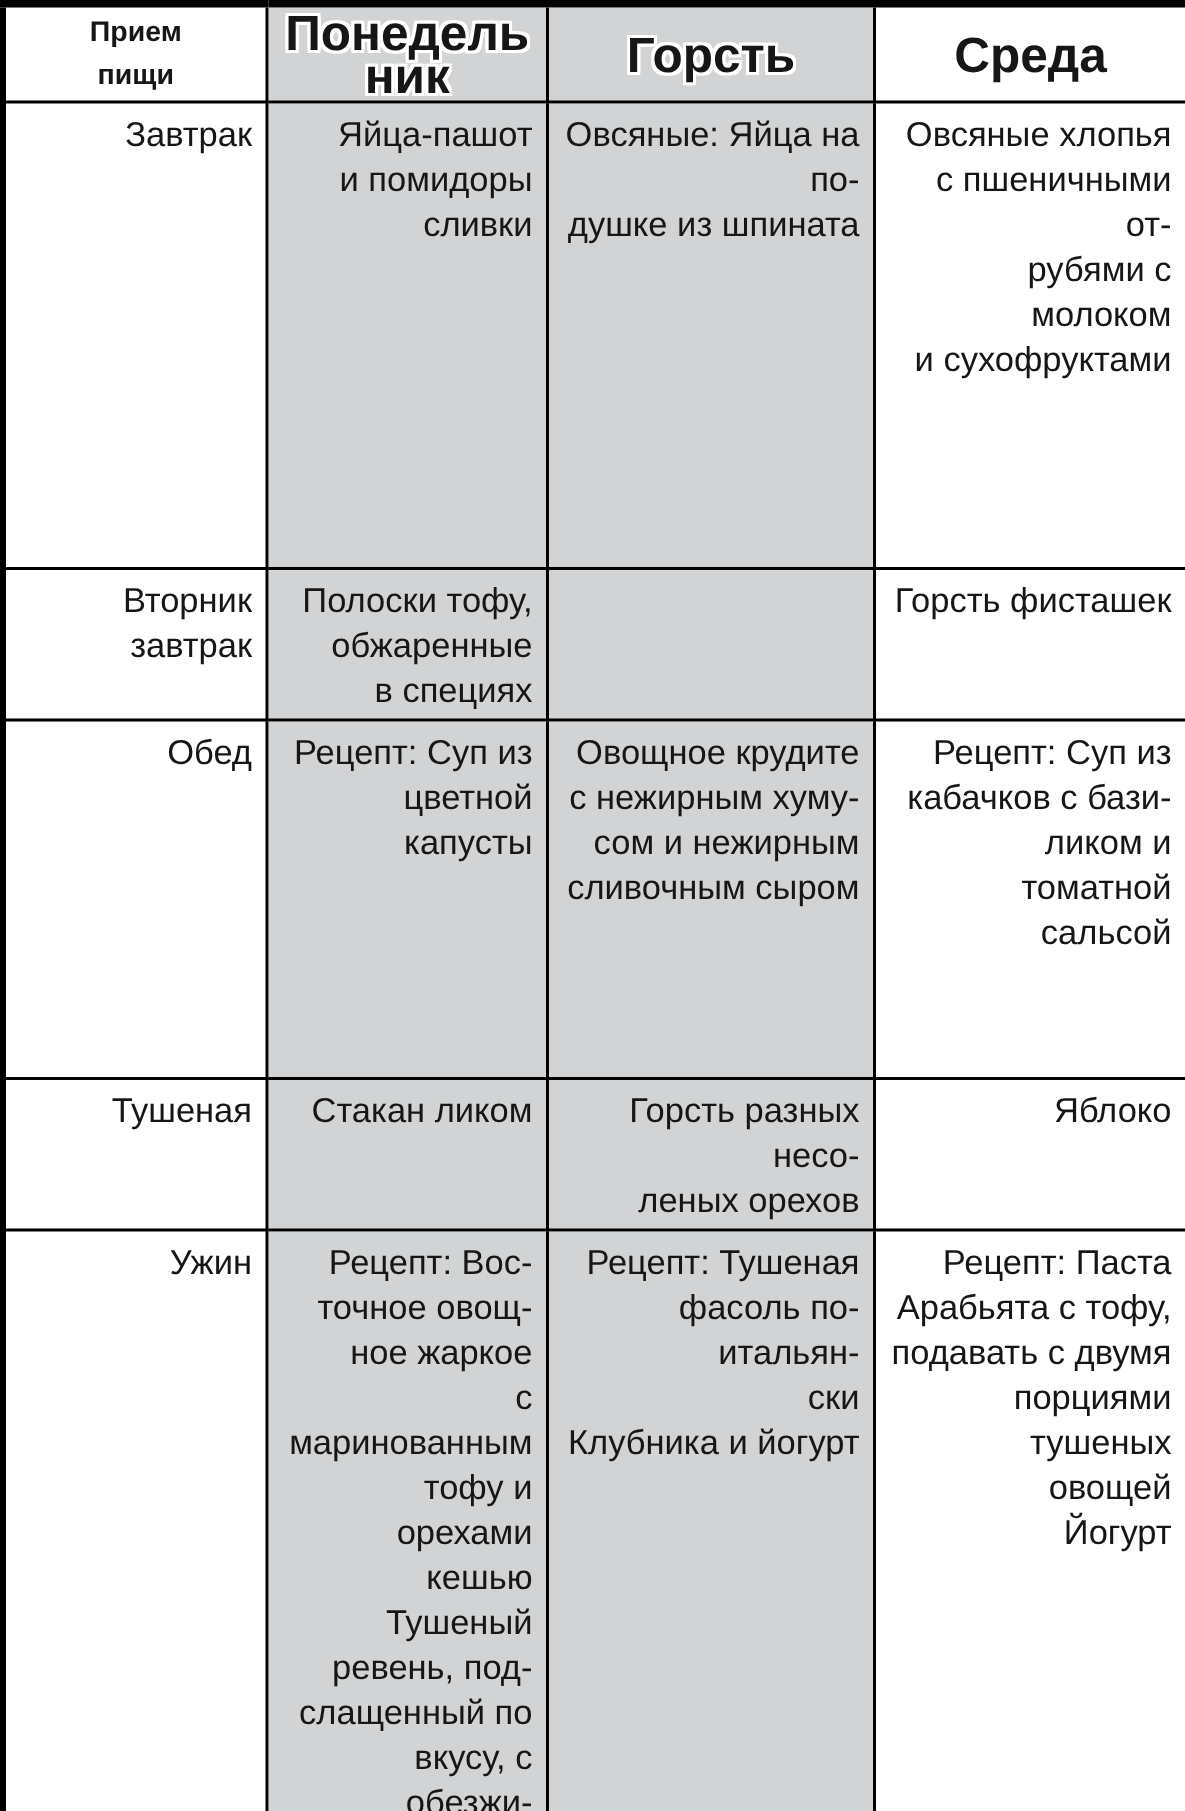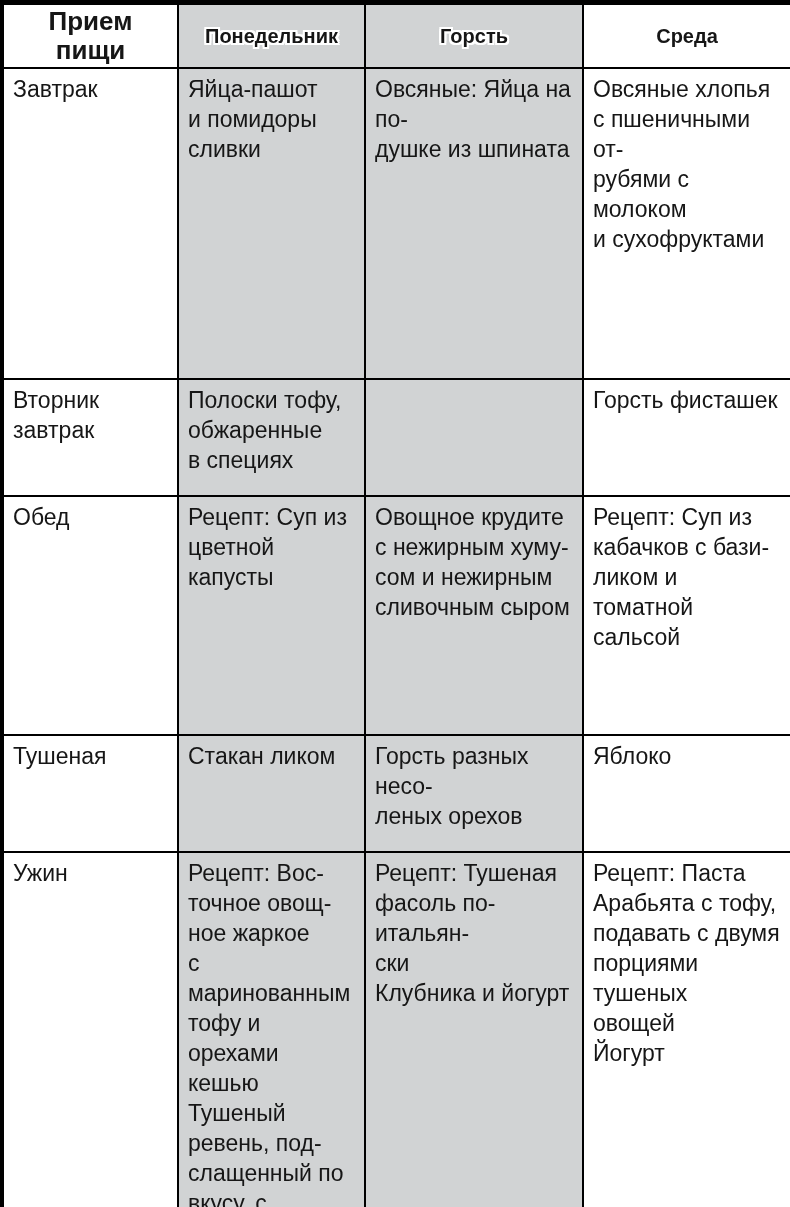--- a/index.html
+++ b/index.html
@@ -15,34 +15,34 @@
     border-collapse: collapse;
     background: #ffffff;
     font-family: "Liberation Sans", "DejaVu Sans", sans-serif;
     color: #161616;
   }
   table.meal-plan,
   table.meal-plan tr:first-child th { border-top: 5px solid #000; }
   table.meal-plan { border: 4px solid #000; }
   th, td {
     border: 2px solid #000;
-    padding: 5px 9px 20px 9px;
+    padding: 5px 9px 4px 9px;
     vertical-align: top;
-    text-align: left;
+    text-align: right;
     font-size: 23px;
     line-height: 30px;
     white-space: pre-line;
     overflow: hidden;
     word-wrap: break-word;
   }
   th {
     text-align: center;
     vertical-align: middle;
     font-weight: bold;
-    font-size: 20px;
+    font-size: 33px;
     line-height: 29px;
     padding: 2px 4px;
   }
   .shaded { background: #d1d3d4; }
   
   .halo {
     text-shadow:
       -2px -2px 0 #fff,  2px -2px 0 #fff,
       -2px  2px 0 #fff,  2px  2px 0 #fff,
       -2px  0   0 #fff,  2px  0   0 #fff,
@@ -62,21 +62,21 @@
 <table class="meal-plan">
   <colgroup>
     <col style="width:176px">
     <col style="width:187px">
     <col style="width:218px">
     <col style="width:209px">
   </colgroup>
 
   <tbody>
       <tr class="r-header">
-    <th style="font-size:26px;">Прием
+    <th style="font-size:19px;">Прием
 пищи</th>
     <th class="shaded halo">Понедельник</th>
     <th class="shaded halo">Горсть</th>
     <th>Среда</th>
   </tr>
 
   <tr class="r-breakfast">
     <td>Завтрак</td>
     <td class="shaded">Яйца-пашот
 и помидоры

